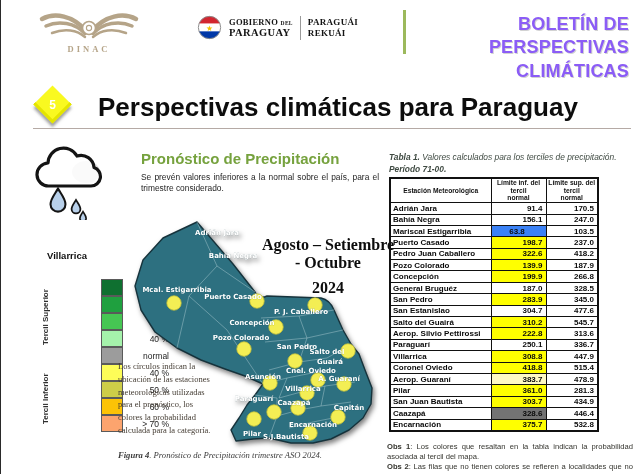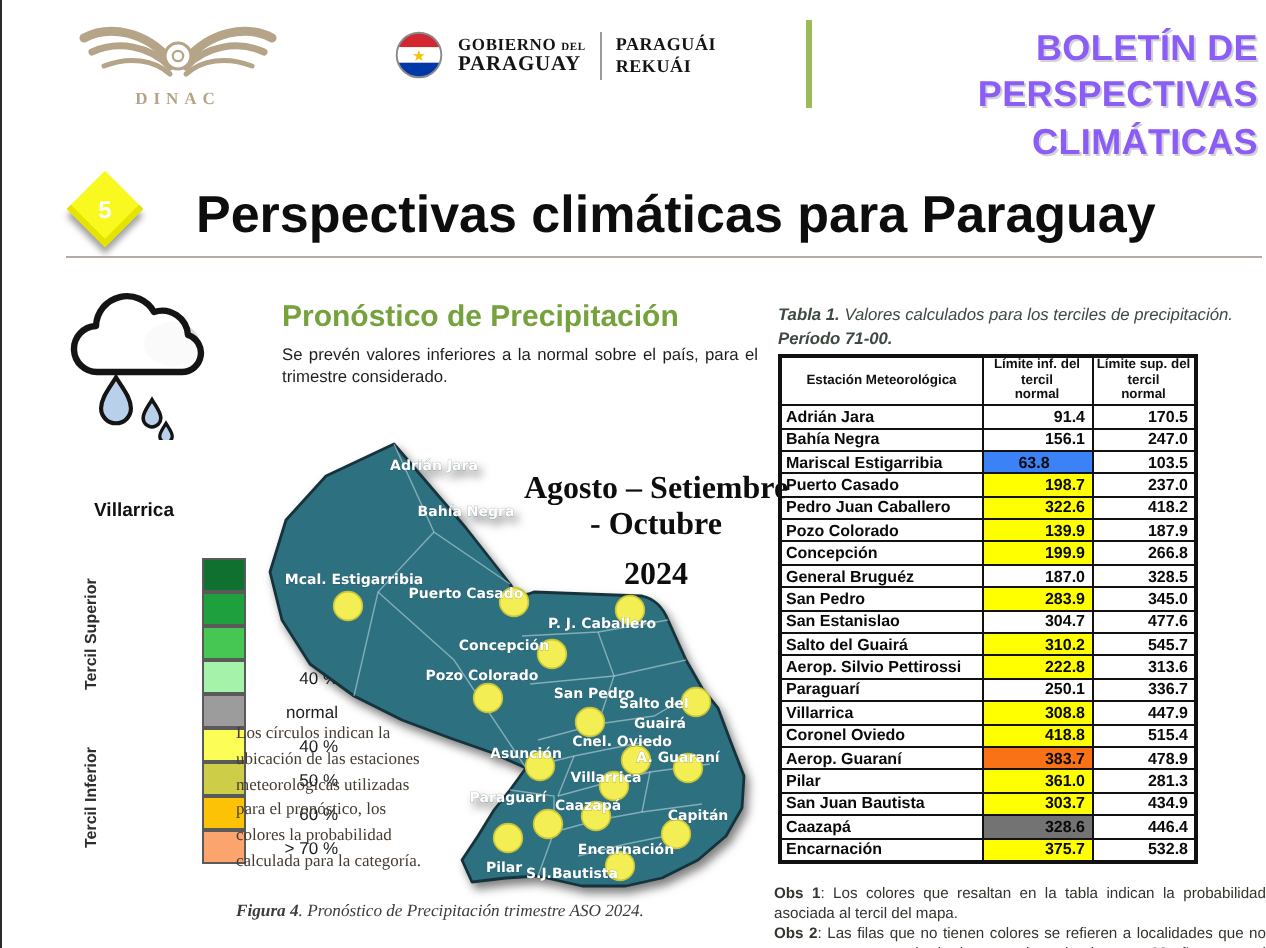--- a/index.html
+++ b/index.html
@@ -360,21 +360,21 @@
           <td class="num" style="background: rgb(255, 255, 0);">308.8</td>
           <td class="num">447.9</td>
         </tr>
         <tr>
           <td class="st">Coronel Oviedo</td>
           <td class="num" style="background: rgb(255, 255, 0);">418.8</td>
           <td class="num">515.4</td>
         </tr>
         <tr>
           <td class="st">Aerop. Guaraní</td>
-          <td class="num" style="background: #f97316;">383.7</td>
+          <td class="num" style="background: #fef9c3;">383.7</td>
           <td class="num">478.9</td>
         </tr>
         <tr>
           <td class="st">Pilar</td>
           <td class="num" style="background: rgb(255, 255, 0);">361.0</td>
           <td class="num">281.3</td>
         </tr>
         <tr>
           <td class="st">San Juan Bautista</td>
           <td class="num" style="background: rgb(255, 255, 0);">303.7</td>

